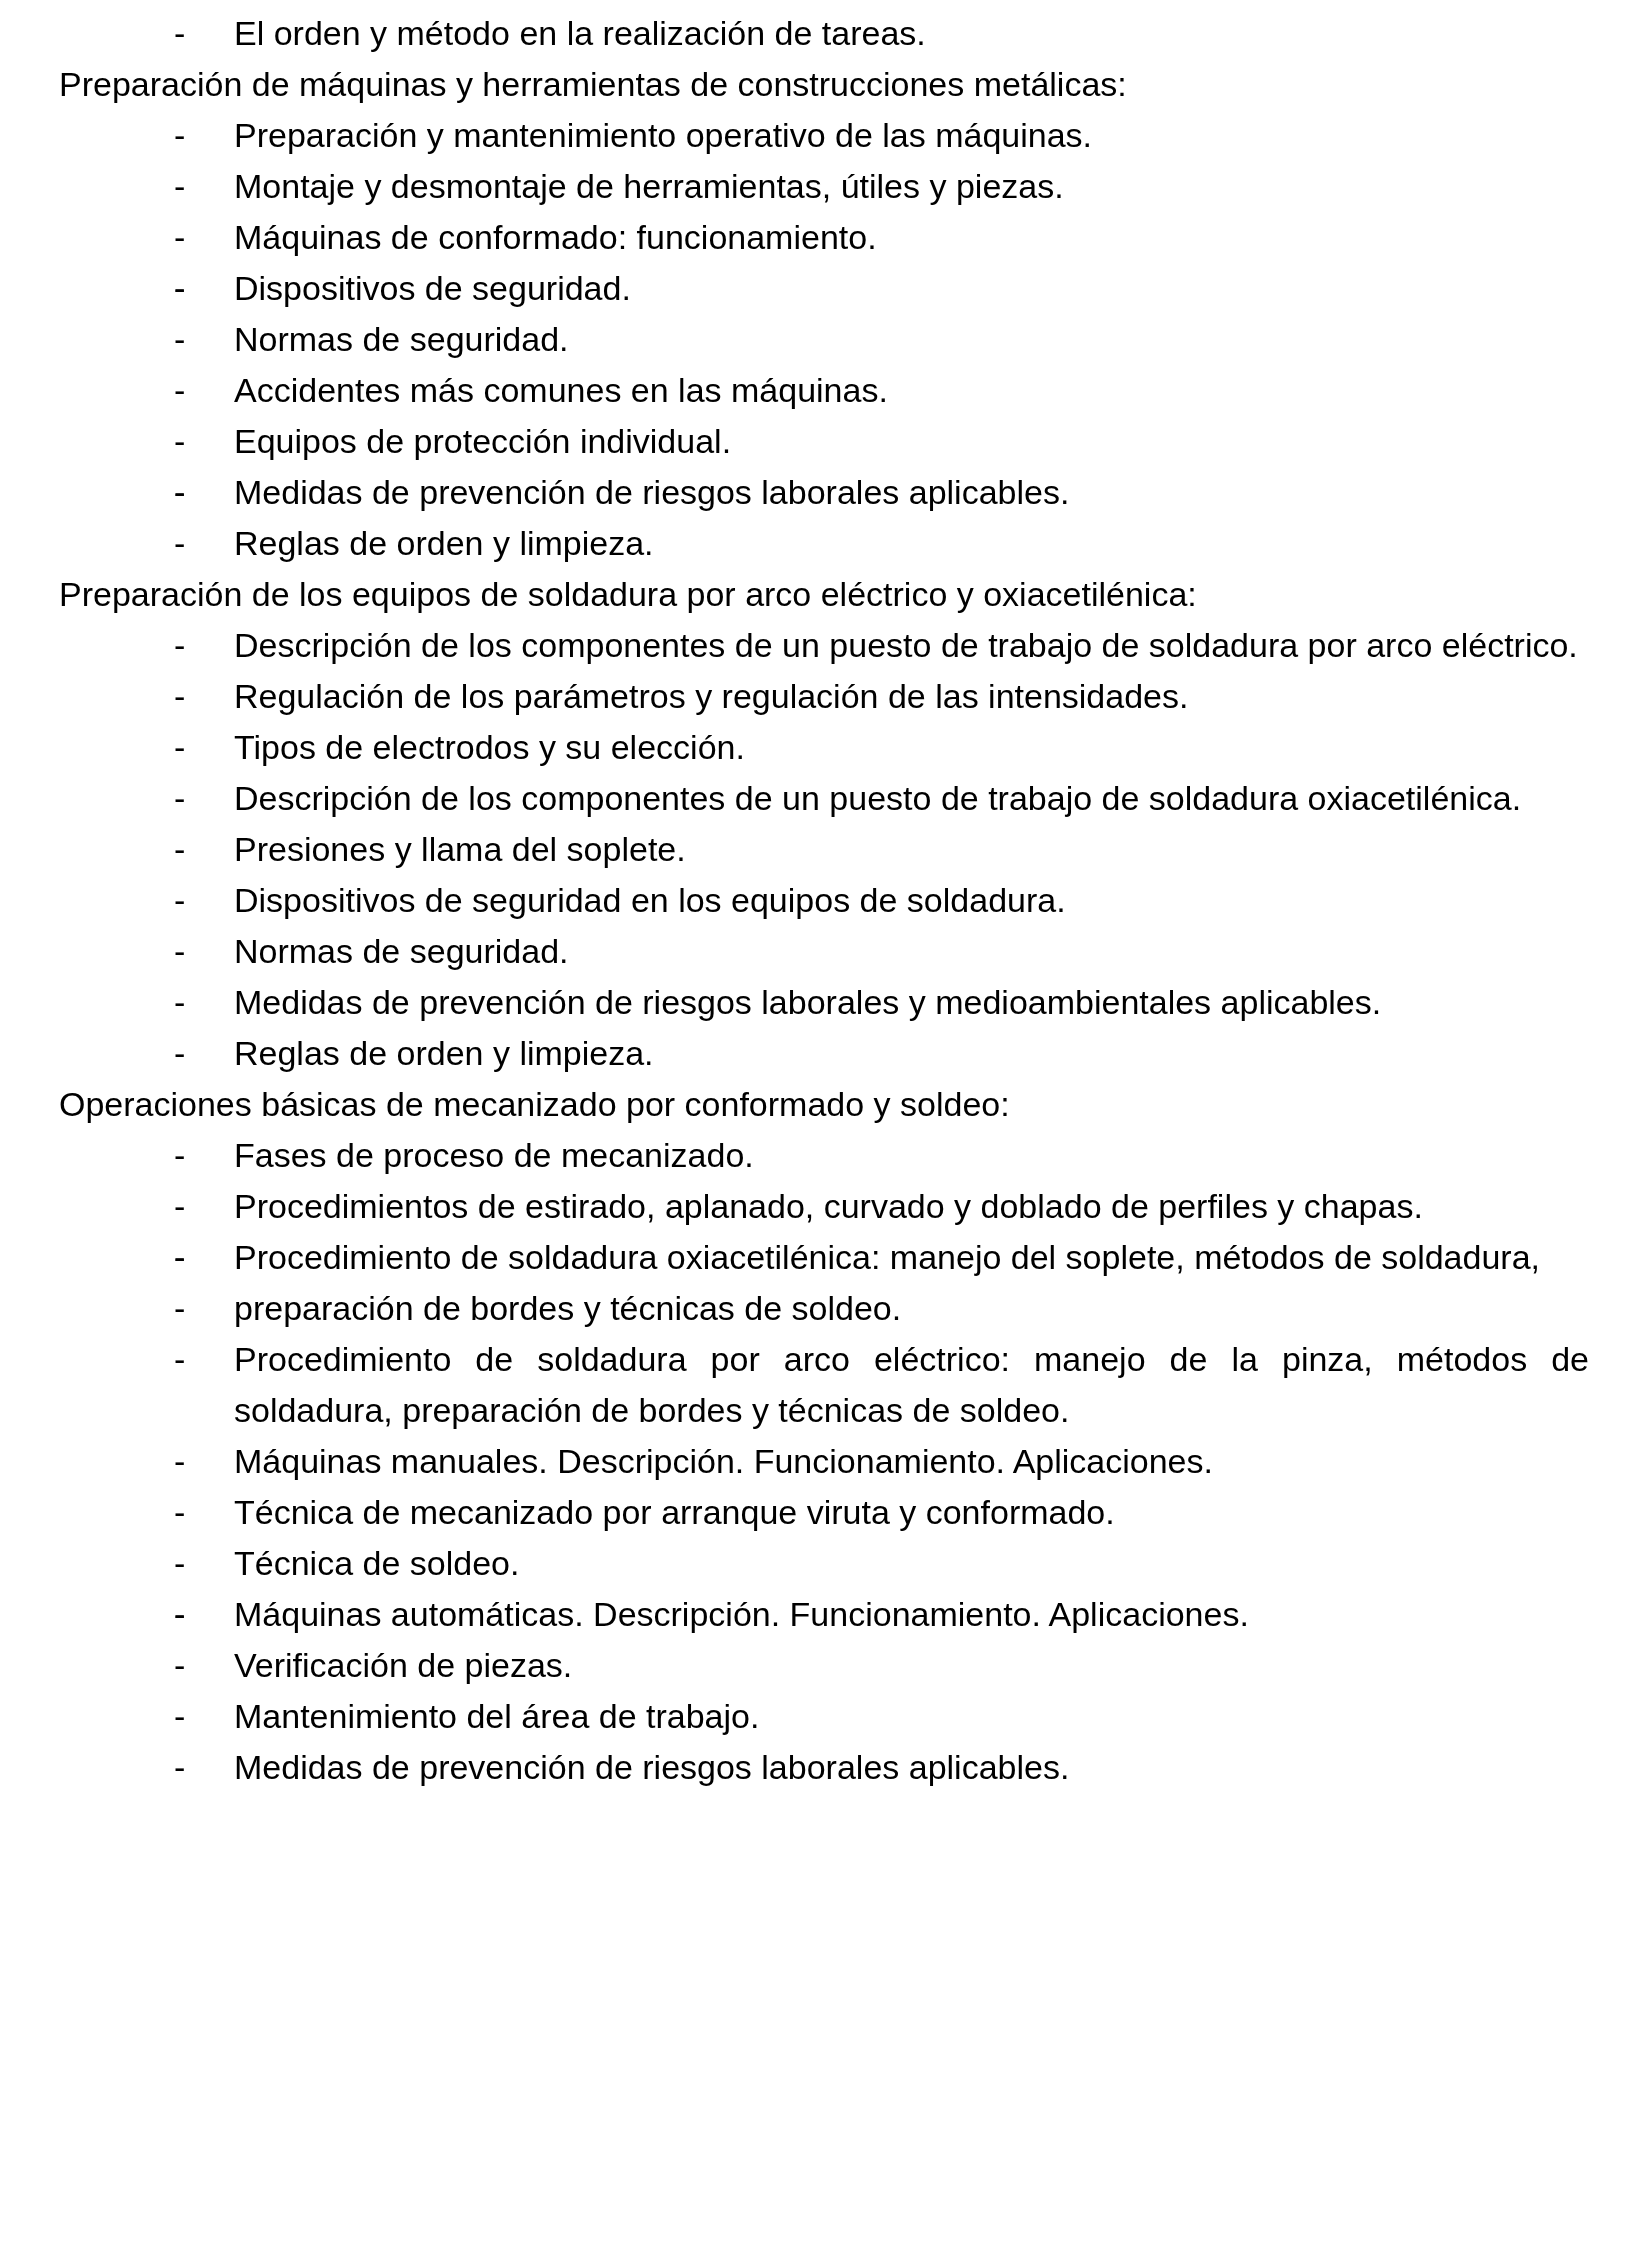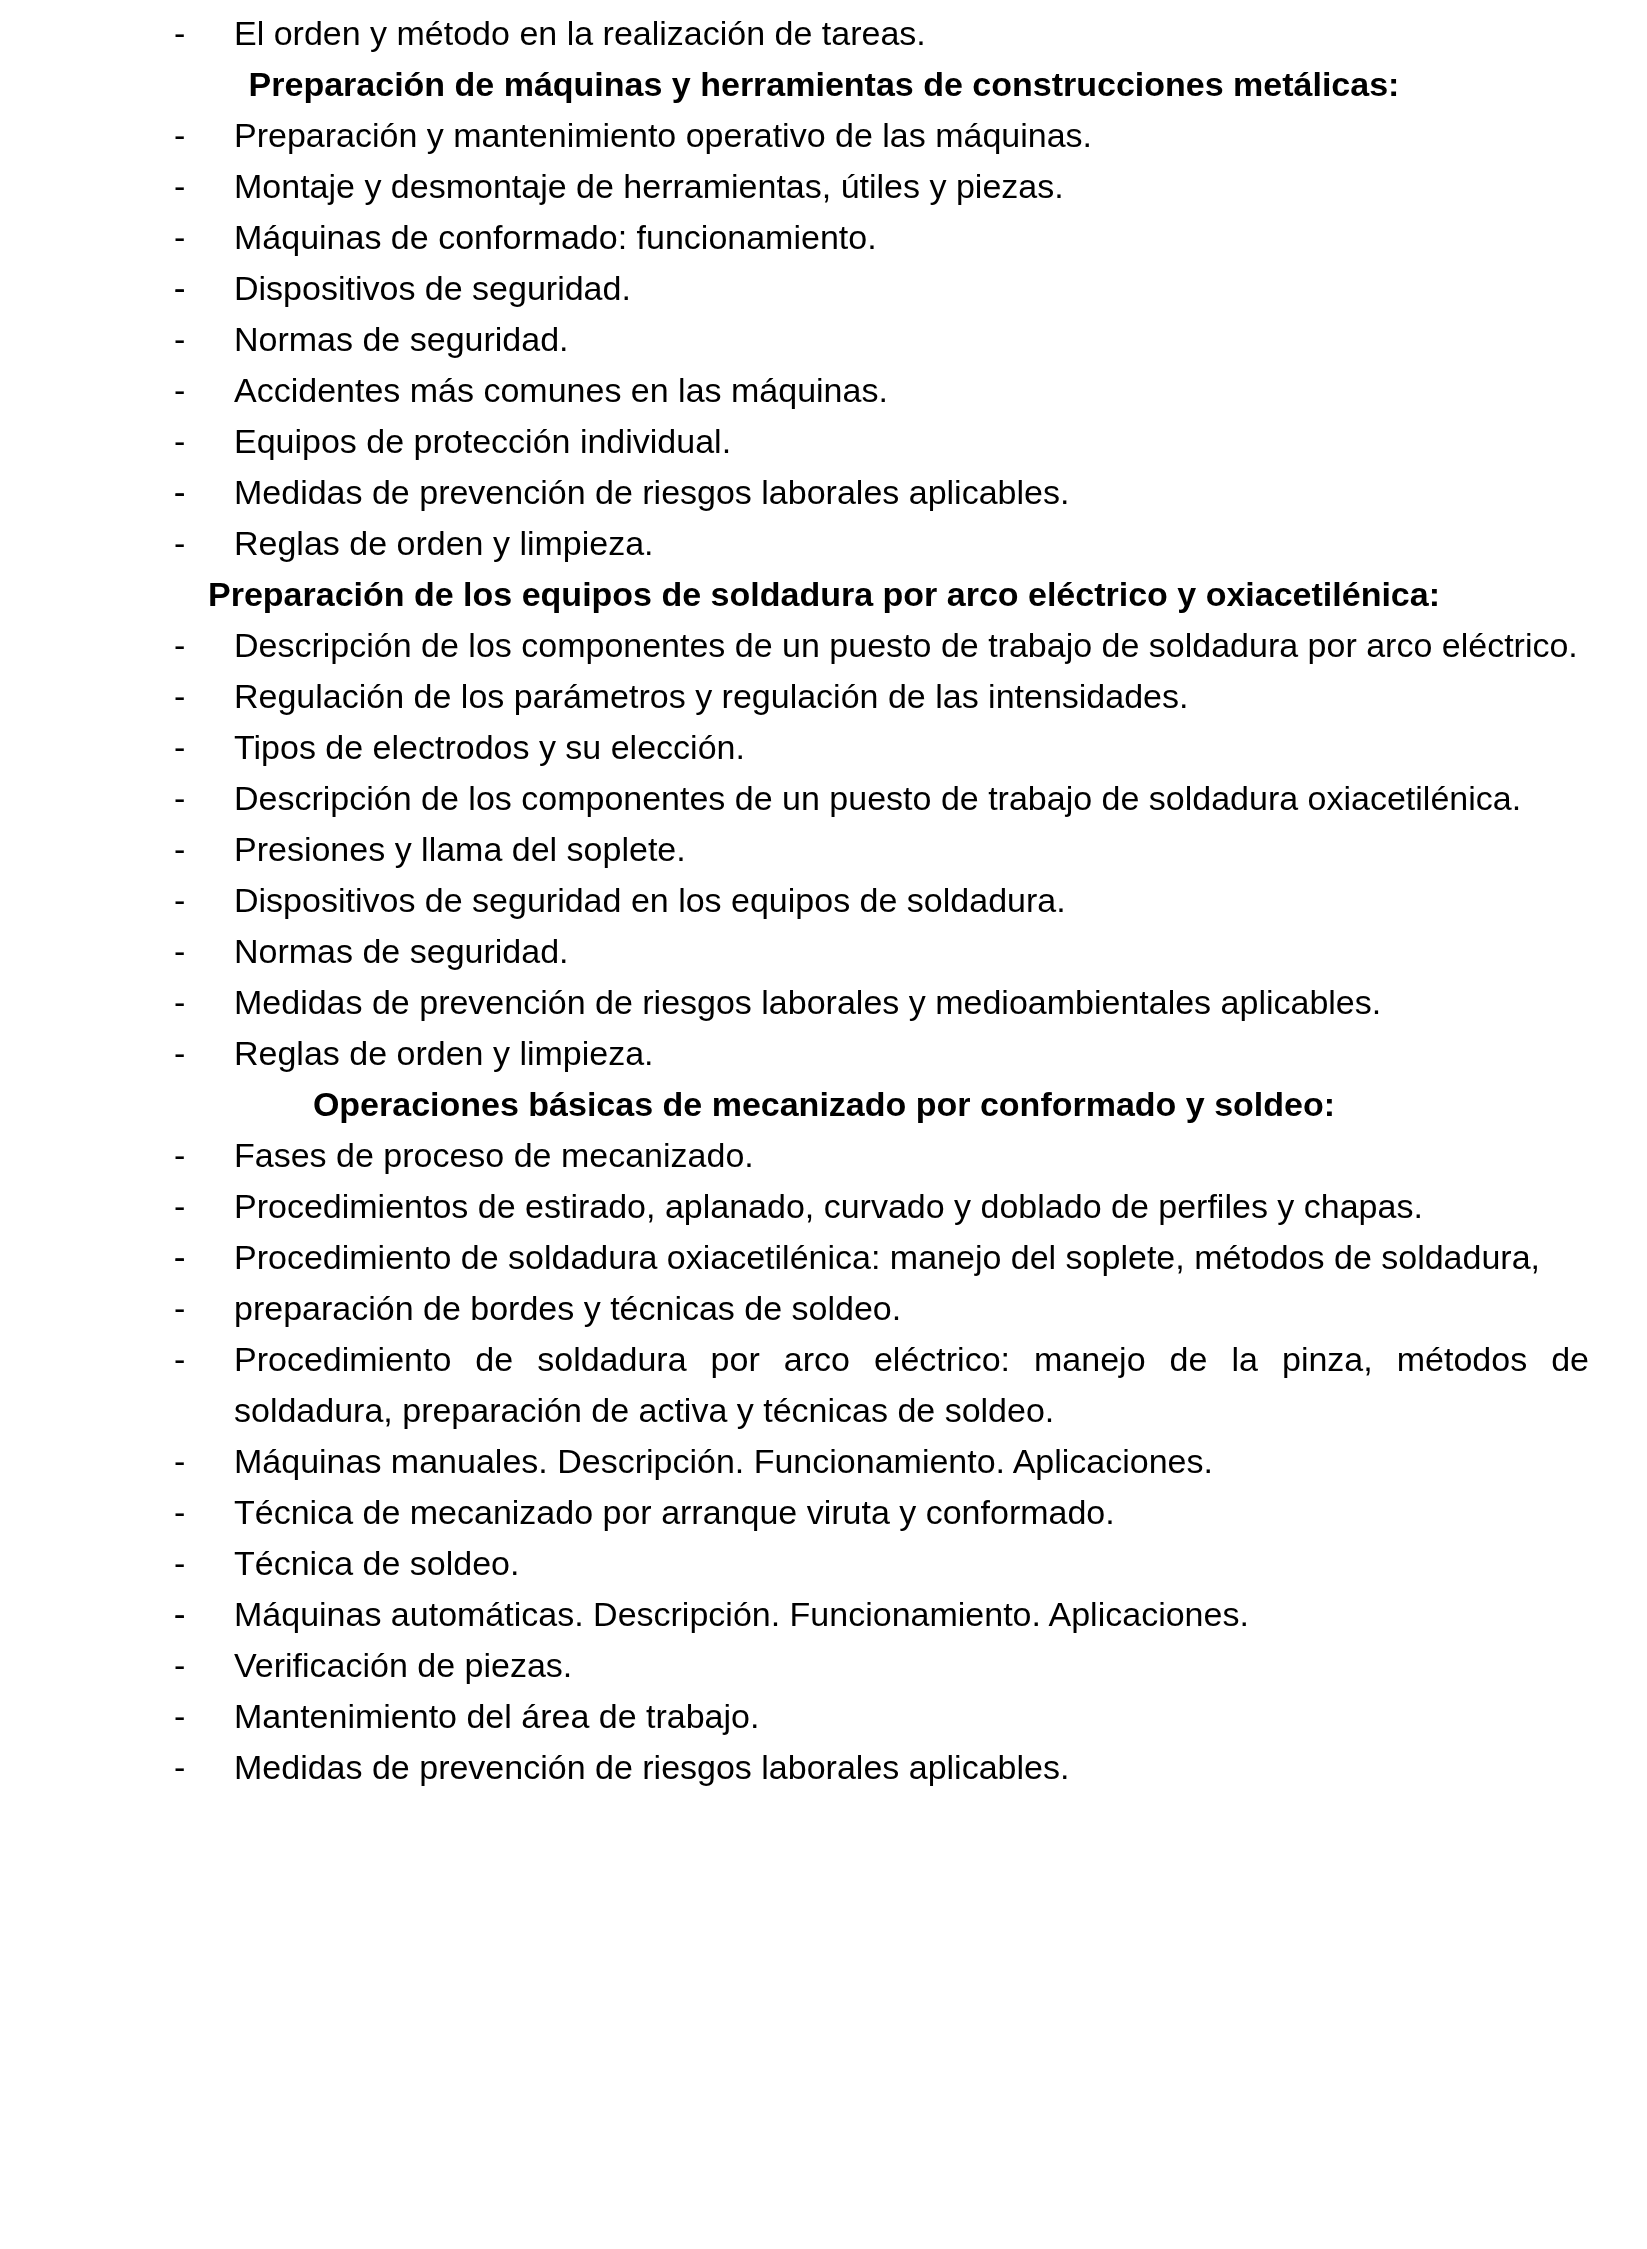--- a/index.html
+++ b/index.html
@@ -19,22 +19,22 @@
     width: 1647px;
     height: 2250px;
     padding: 7.6px 58px 0 59px;
     background: #ffffff;
   }
   .doc-line {
     font-size: 34px;
     line-height: 51px;
   }
   .section-heading {
-    font-weight: bold;
-    text-align: center;
+    font-weight: normal;
+    text-align: left;
   }
   .bullet-item {
     position: relative;
     padding-left: 175px;
     text-align: justify;
   }
   .bullet-dash {
     position: absolute;
     left: 115px;
     top: 0;
@@ -73,21 +73,21 @@
       <div class="doc-line bullet-item"><span class="bullet-dash">-</span><span>Medidas de prevención de riesgos laborales y medioambientales aplicables.</span></div>
       <div class="doc-line bullet-item"><span class="bullet-dash">-</span><span>Reglas de orden y limpieza.</span></div>
     </div>
     <div>
       <div class="doc-line section-heading">Operaciones básicas de mecanizado por conformado y soldeo:</div>
       <div class="doc-line bullet-item"><span class="bullet-dash">-</span><span>Fases de proceso de mecanizado.</span></div>
       <div class="doc-line bullet-item"><span class="bullet-dash">-</span><span>Procedimientos de estirado, aplanado, curvado y doblado de perfiles y chapas.</span></div>
       <div class="doc-line bullet-item"><span class="bullet-dash">-</span></div>
       <div class="doc-line bullet-item"><span class="bullet-dash">-</span><span>Procedimiento de soldadura oxiacetilénica: manejo del soplete, métodos de soldadura,</span></div>
       <div class="doc-line bullet-item"><span class="bullet-dash">-</span><span>preparación de bordes y técnicas de soldeo.</span></div>
-      <div class="doc-line bullet-item"><span class="bullet-dash">-</span><span>Procedimiento de soldadura por arco eléctrico: manejo de la pinza, métodos de soldadura, preparación de activa y técnicas de soldeo.</span></div>
+      <div class="doc-line bullet-item"><span class="bullet-dash">-</span><span>Procedimiento de soldadura por arco eléctrico: manejo de la pinza, métodos de soldadura, preparación de bordes y técnicas de soldeo.</span></div>
       <div class="doc-line bullet-item"><span class="bullet-dash">-</span><span>Máquinas manuales. Descripción. Funcionamiento. Aplicaciones.</span></div>
       <div class="doc-line bullet-item"><span class="bullet-dash">-</span><span>Técnica de mecanizado por arranque viruta y conformado.</span></div>
       <div class="doc-line bullet-item"><span class="bullet-dash">-</span><span>Técnica de soldeo.</span></div>
       <div class="doc-line bullet-item"><span class="bullet-dash">-</span></div>
       <div class="doc-line bullet-item"><span class="bullet-dash">-</span><span>Máquinas automáticas. Descripción. Funcionamiento. Aplicaciones.</span></div>
       <div class="doc-line bullet-item"><span class="bullet-dash">-</span><span>Verificación de piezas.</span></div>
       <div class="doc-line bullet-item"><span class="bullet-dash">-</span><span>Mantenimiento del área de trabajo.</span></div>
       <div class="doc-line bullet-item"><span class="bullet-dash">-</span><span>Medidas de prevención de riesgos laborales aplicables.</span></div>
     </div>
   </div>

